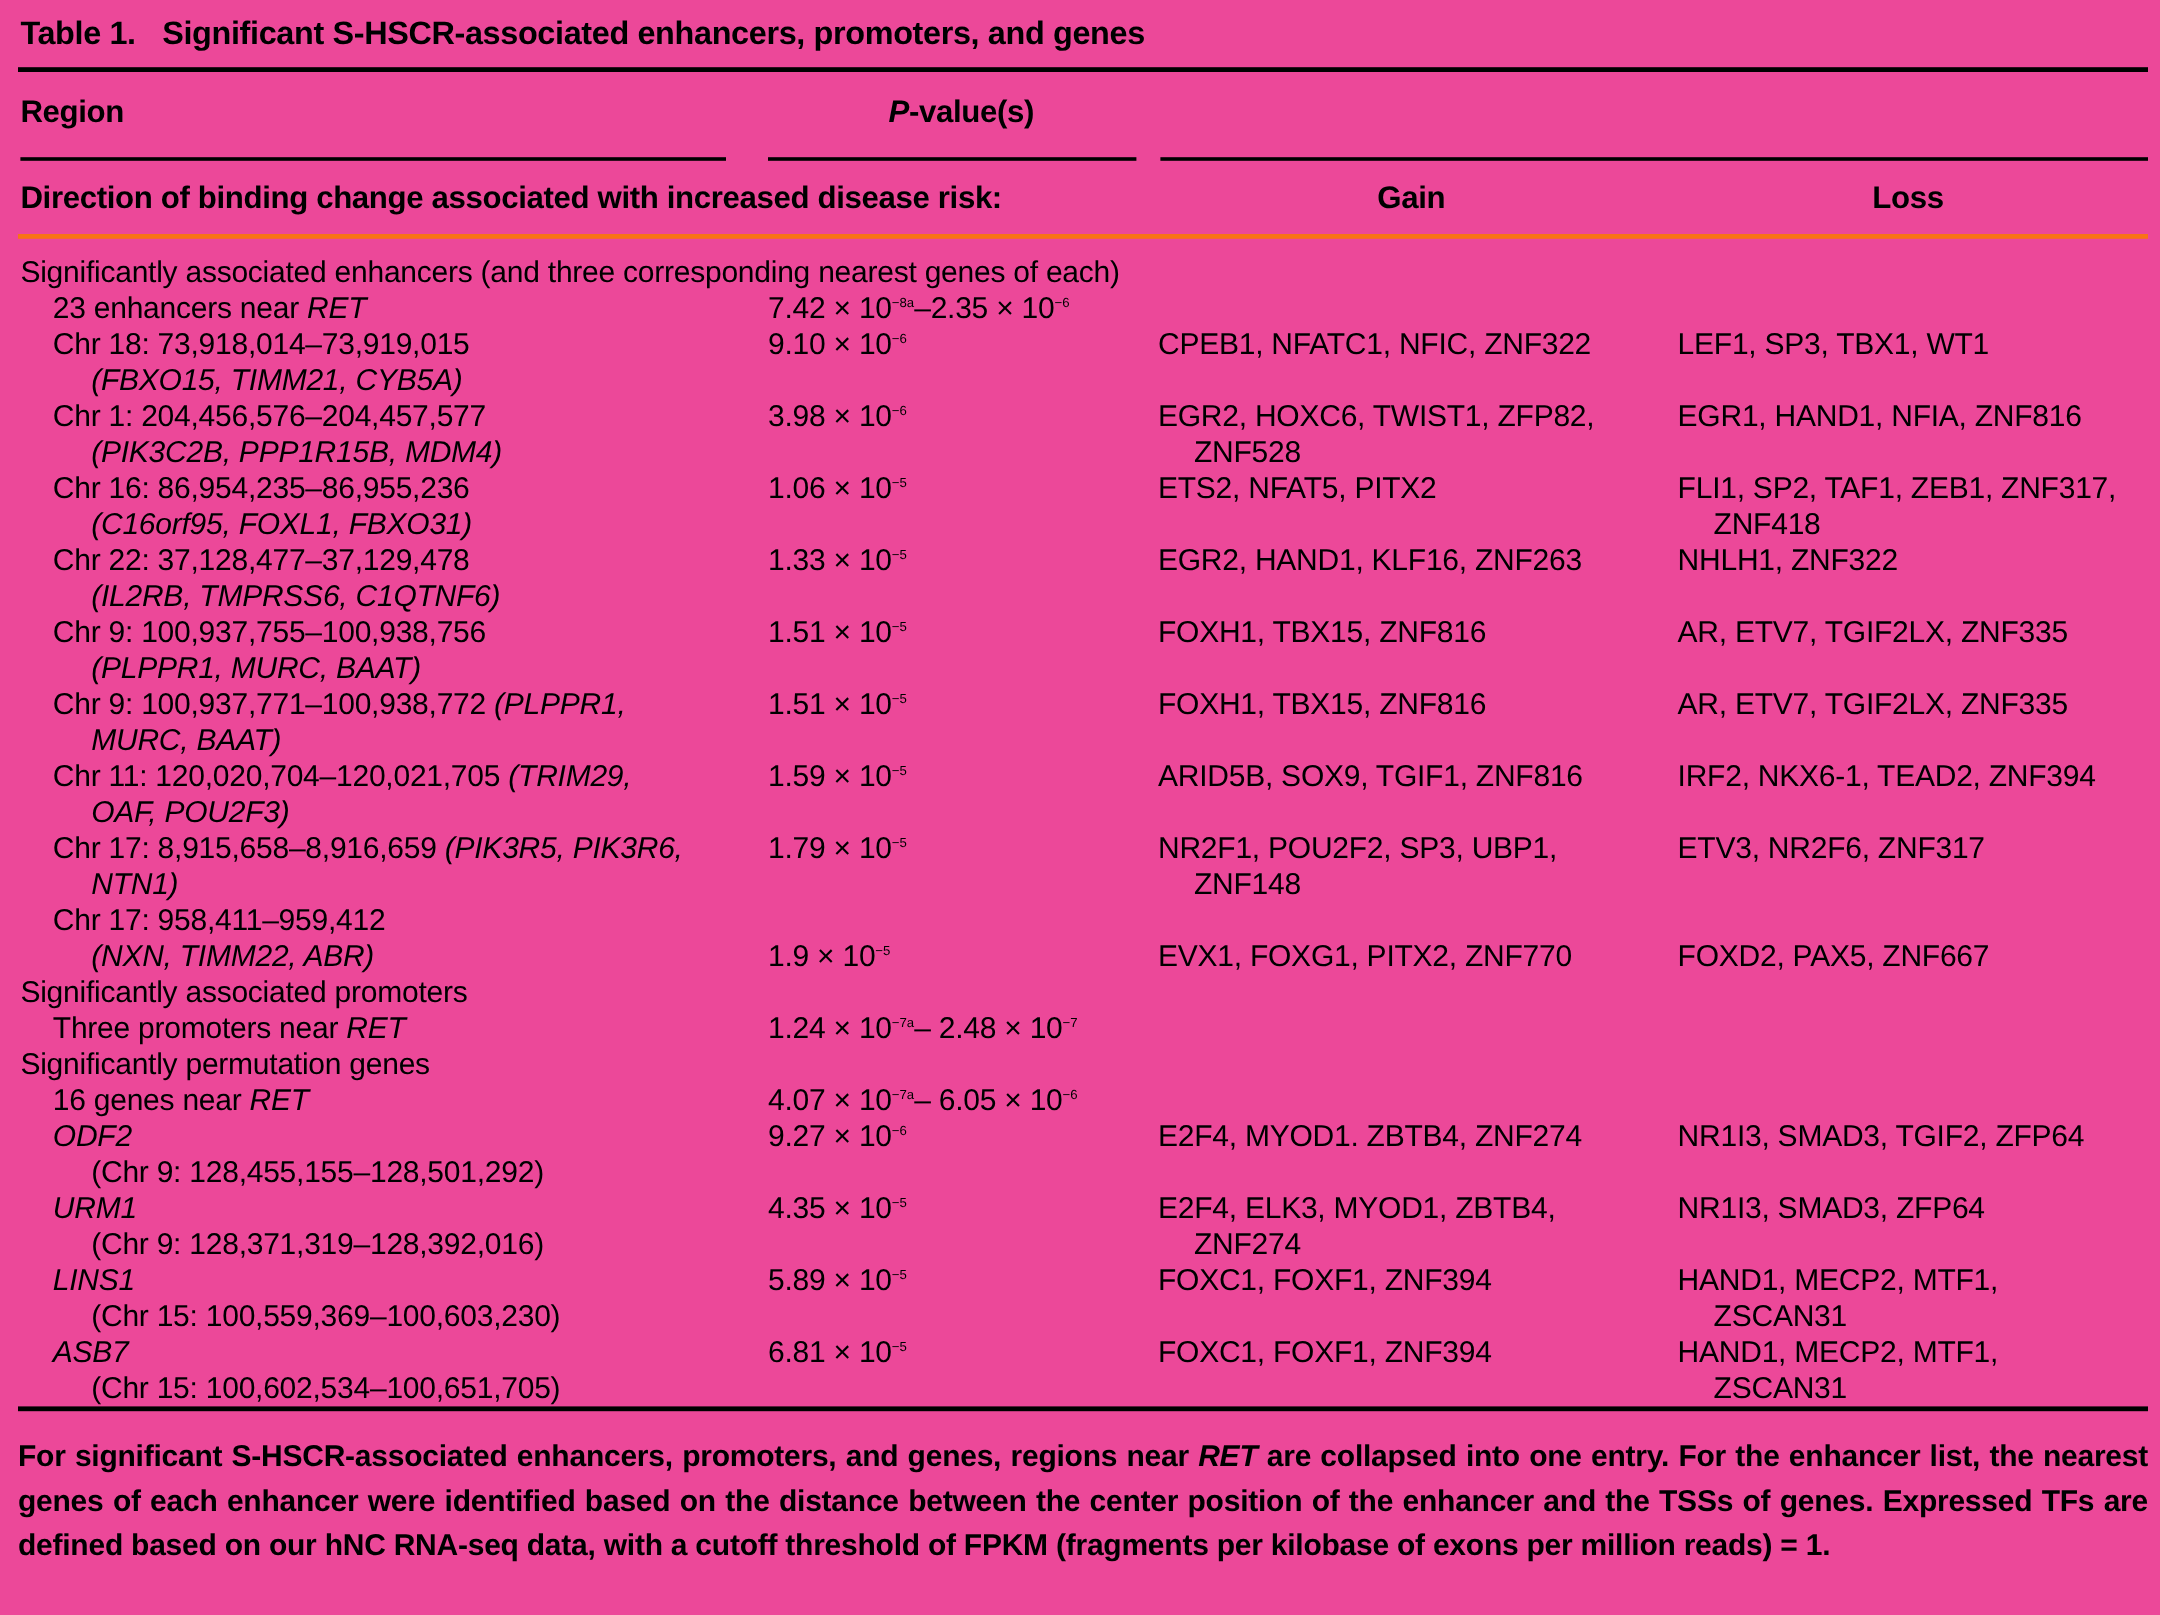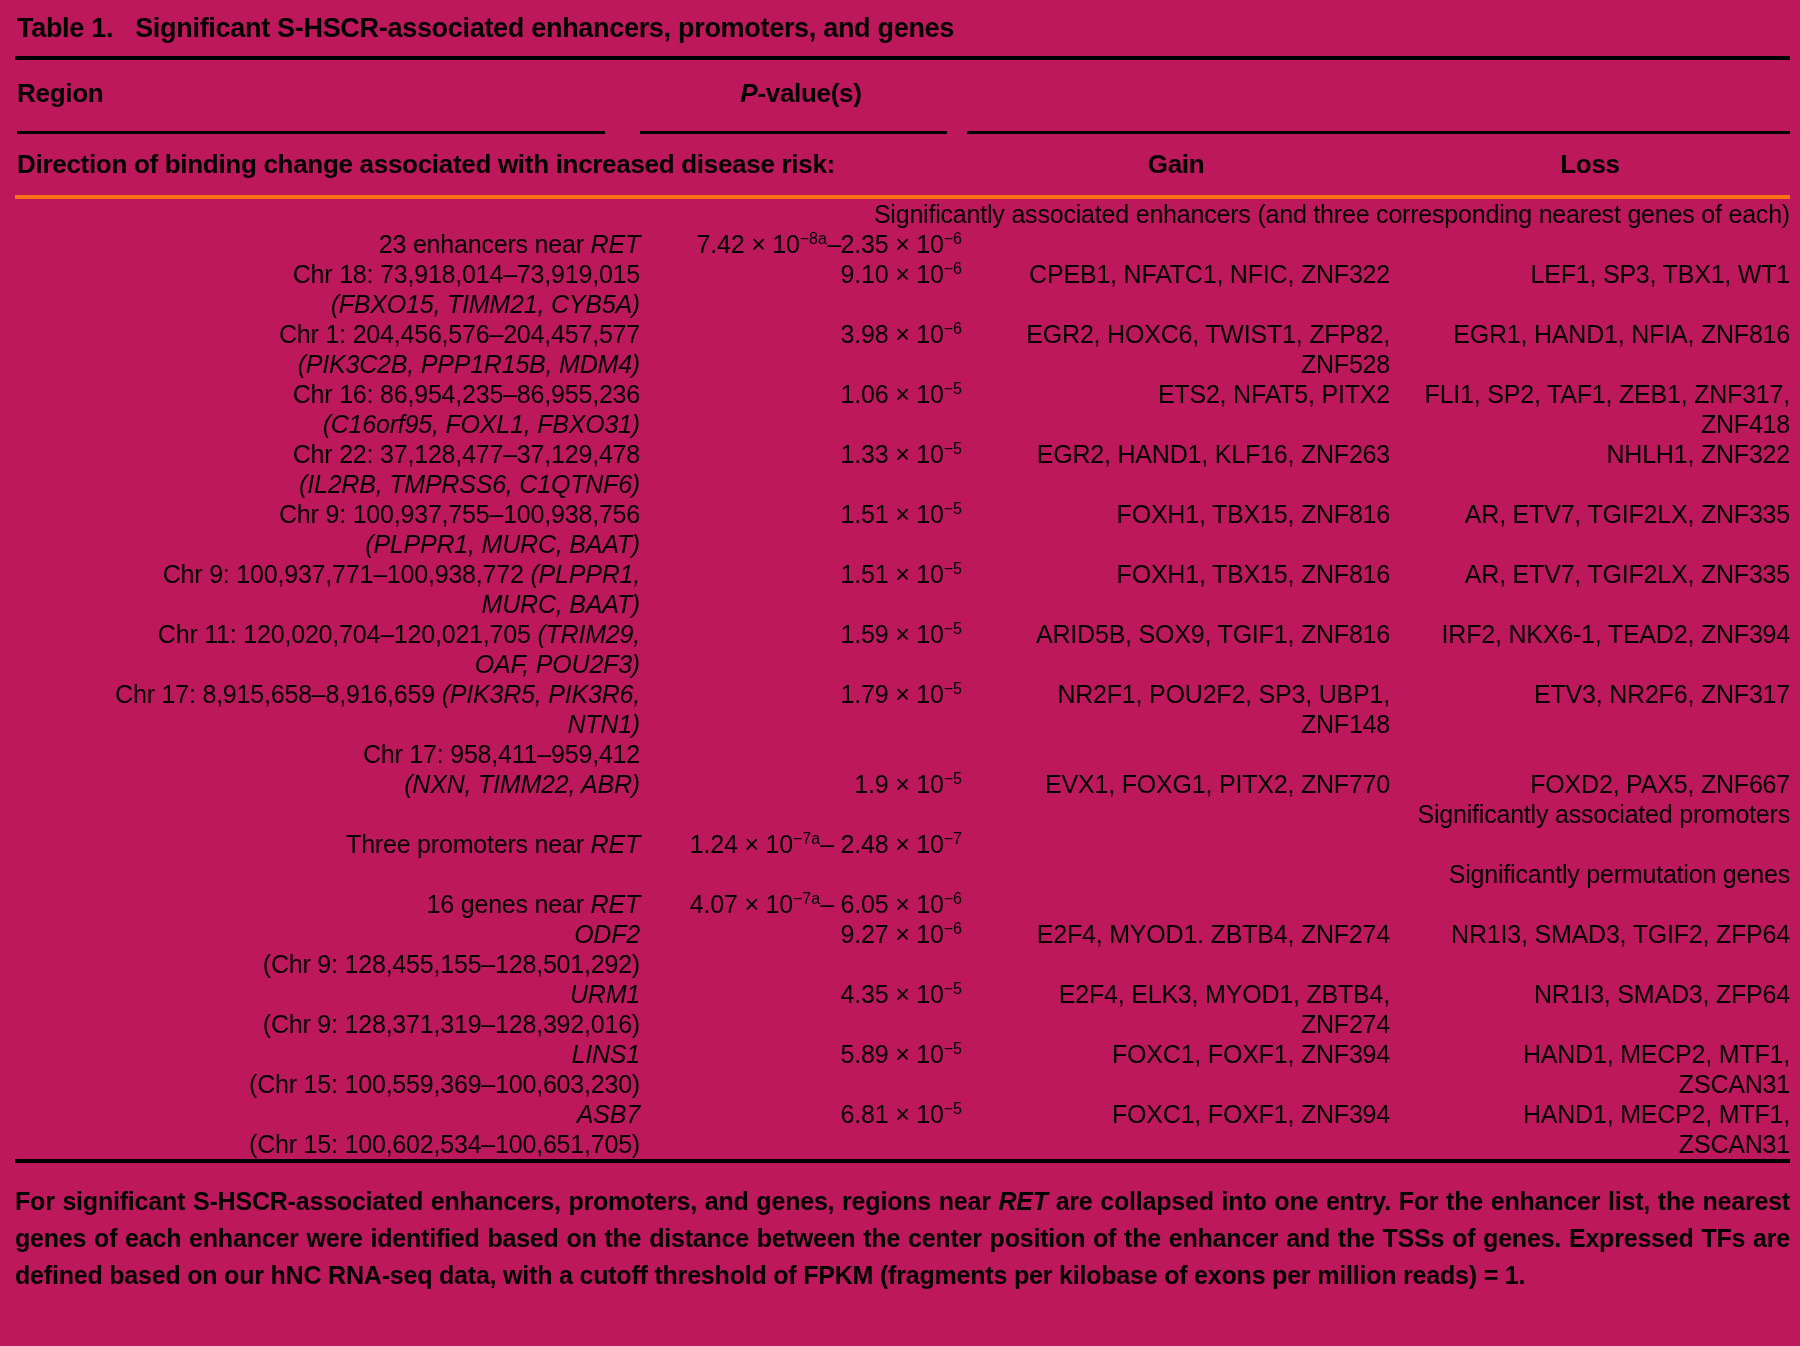--- a/index.html
+++ b/index.html
@@ -1,54 +1,54 @@
 <!DOCTYPE html>
 <html><head>
 <meta charset="utf-8">
 <style>
   html,body{margin:0;padding:0;background:#ffffff;}
   .page{
     position:relative;
     width:1800px;height:1346px;
     box-sizing:border-box;
     padding:10px 10px 0 15px;
-    background:#be185d;color:#000000;
+    background:#ec4899;color:#000000;
     font-family:"Liberation Sans",sans-serif;
     font-size:25px;letter-spacing:-0.2px;
     overflow:hidden;
   }
   .table-title{font-weight:700;font-size:27px;letter-spacing:-0.3px;padding:2px 0 12px 2px;line-height:32px;white-space:nowrap;}
   .t-label{margin-right:22px;}
   .rule-thick{width:1775px;height:4px;background:#000;}
   .thead{position:relative;width:1775px;height:135px;font-weight:700;font-size:26px;letter-spacing:-0.3px;border-bottom:4px solid #f97316;}
   .h{position:absolute;white-space:nowrap;line-height:30px;}
   .region-h{left:2px;top:18px;}
   .pvalue-h{left:625px;width:322px;top:18px;text-align:center;}
   .motifs-h{left:947px;width:828px;top:18px;text-align:center;}
   .mrule{position:absolute;top:71px;height:3px;background:#000;}
   .m1{left:2px;width:588px;}
   .m2{left:625px;width:307px;}
   .m3{left:952px;width:823px;}
   .direction-h{left:2px;top:89px;}
   .gain-h{left:947px;width:428px;top:89px;text-align:center;}
   .loss-h{left:1375px;width:400px;top:89px;text-align:center;}
-  .body-table{border-collapse:collapse;table-layout:fixed;width:1775px;margin-top:0;line-height:30px;text-align:right;}
+  .body-table{border-collapse:collapse;table-layout:fixed;width:1775px;margin-top:13px;line-height:30px;}
   .body-table td{padding:0;vertical-align:top;}
   .body-table td.vb{vertical-align:bottom;}
   .line{white-space:nowrap;}
   .sec{padding-left:2px;}
   .r1{padding-left:29px;}
   .r2{padding-left:61px;}
   .p1{padding-left:0;}
   .g1{padding-left:3px;}
   .g2{padding-left:33px;}
   .o1{padding-left:8px;}
   .o2{padding-left:38px;}
   .it{font-style:italic;}
-  sup{font-size:16px;letter-spacing:0;line-height:0;vertical-align:baseline;position:relative;top:-9px;}
+  sup{font-size:11px;letter-spacing:0;line-height:0;vertical-align:baseline;position:relative;top:-9px;}
   .footnotes{margin-top:20px;width:1775px;font-size:25px;line-height:37px;letter-spacing:-0.2px;font-weight:bold;}
   .fn-general{text-align:justify;}
 </style>
 </head>
 <body>
 
 <div class="page">
 
   <div class="table-title">
     <span class="t-label">Table 1.</span><span class="t-text">Significant S-HSCR-associated enhancers, promoters, and genes</span>

